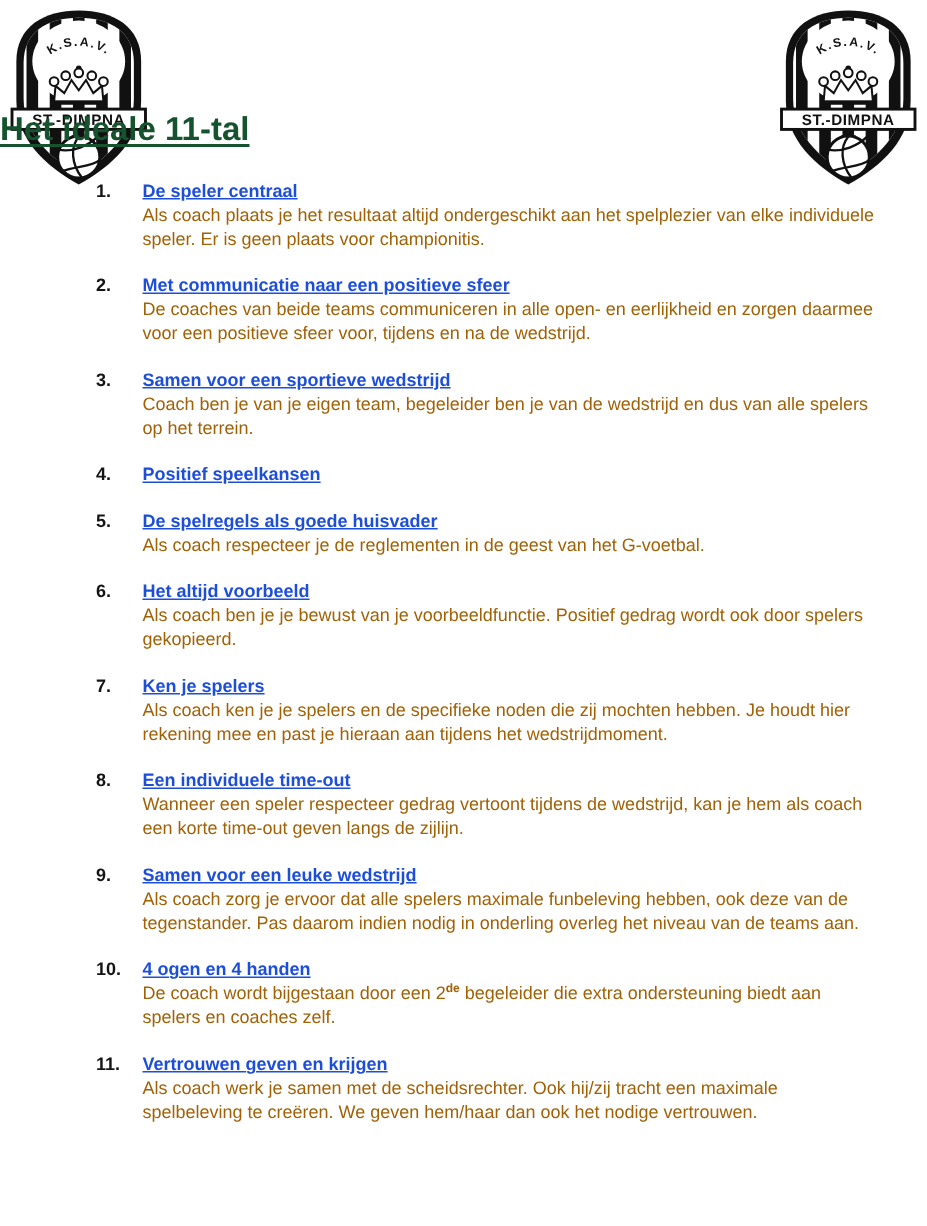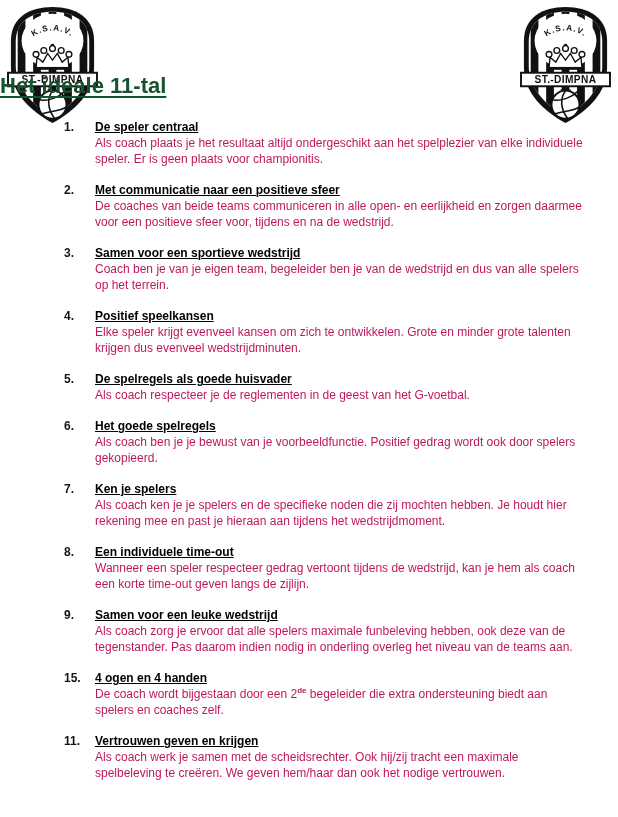--- a/index.html
+++ b/index.html
@@ -49,23 +49,23 @@
   .num {
     flex: 0 0 31px;
     font-weight: 700;
     color: #141414;
   }
   .content { flex: 1; }
   .heading {
     font-weight: 700;
     text-decoration: underline;
     text-decoration-thickness: 1px;
-    color: #000000;
-  }
-  .body-text { color: #be185d; }
+    color: #1d4ed8;
+  }
+  .body-text { color: #a16207; }
   .body-text sup {
     font-size: 8px;
     font-weight: 700;
     line-height: 0;
   }
   .svg-defs { position: absolute; width: 0; height: 0; }
 </style>
 </head>
 <body>
 
@@ -157,36 +157,35 @@
       <div class="content">
         <div class="heading">Samen voor een sportieve wedstrijd</div>
         <div class="body-text"><span>Coach ben je van je eigen team, begeleider ben je van de wedstrijd en dus van alle spelers op het terrein.</span></div>
       </div>
     </div>
 
     <div class="item">
       <span class="num">4.</span>
       <div class="content">
         <div class="heading">Positief speelkansen</div>
-        <div class="body-text"><span>Elke speler krijgt evenveel kansen om zich te ontwikkelen. Grote en minder grote talenten krijgen dus evenveel wedstrijdminuten.</span></div>
       </div>
     </div>
 
     <div class="item">
       <span class="num">5.</span>
       <div class="content">
         <div class="heading">De spelregels als goede huisvader</div>
         <div class="body-text"><span>Als coach respecteer je de reglementen in de geest van het G-voetbal.</span></div>
       </div>
     </div>
 
     <div class="item">
       <span class="num">6.</span>
       <div class="content">
-        <div class="heading">Het goede spelregels</div>
+        <div class="heading">Het altijd voorbeeld</div>
         <div class="body-text"><span>Als coach ben je je bewust van je voorbeeldfunctie. Positief gedrag wordt ook door spelers gekopieerd.</span></div>
       </div>
     </div>
 
     <div class="item">
       <span class="num">7.</span>
       <div class="content">
         <div class="heading">Ken je spelers</div>
         <div class="body-text"><span>Als coach ken je je spelers en de specifieke noden die zij mochten hebben. Je houdt hier rekening mee en past je hieraan aan tijdens het wedstrijdmoment.</span></div>
       </div>
@@ -202,21 +201,21 @@
 
     <div class="item">
       <span class="num">9.</span>
       <div class="content">
         <div class="heading">Samen voor een leuke wedstrijd</div>
         <div class="body-text"><span>Als coach zorg je ervoor dat alle spelers maximale funbeleving hebben, ook deze van de tegenstander. Pas daarom indien nodig in onderling overleg het niveau van de teams aan.</span></div>
       </div>
     </div>
 
     <div class="item">
-      <span class="num">15.</span>
+      <span class="num">10.</span>
       <div class="content">
         <div class="heading">4 ogen en 4 handen</div>
         <div class="body-text"><span>De coach wordt bijgestaan door een 2</span><sup>de</sup><span> begeleider die extra ondersteuning biedt aan spelers en coaches zelf.</span></div>
       </div>
     </div>
 
     <div class="item">
       <span class="num">11.</span>
       <div class="content">
         <div class="heading">Vertrouwen geven en krijgen</div>

